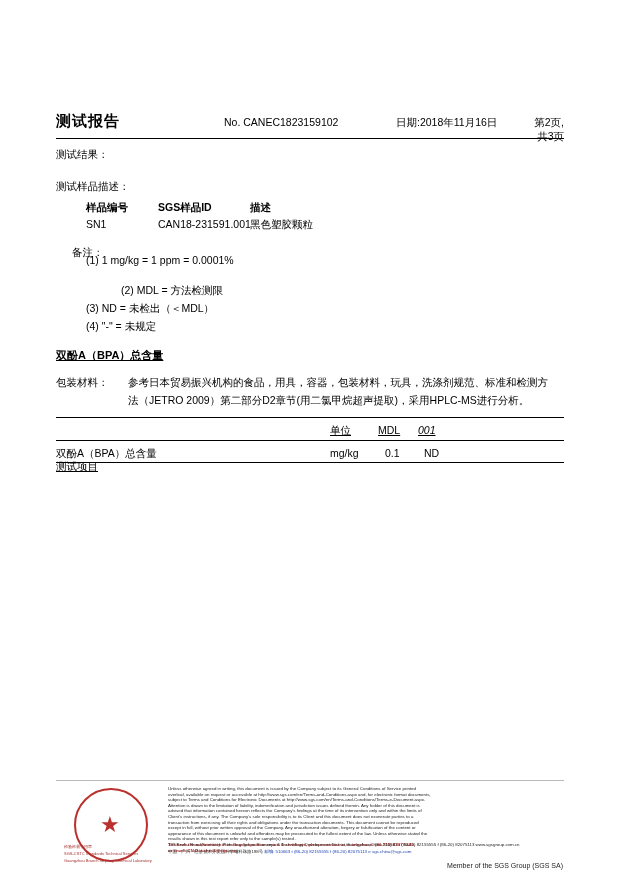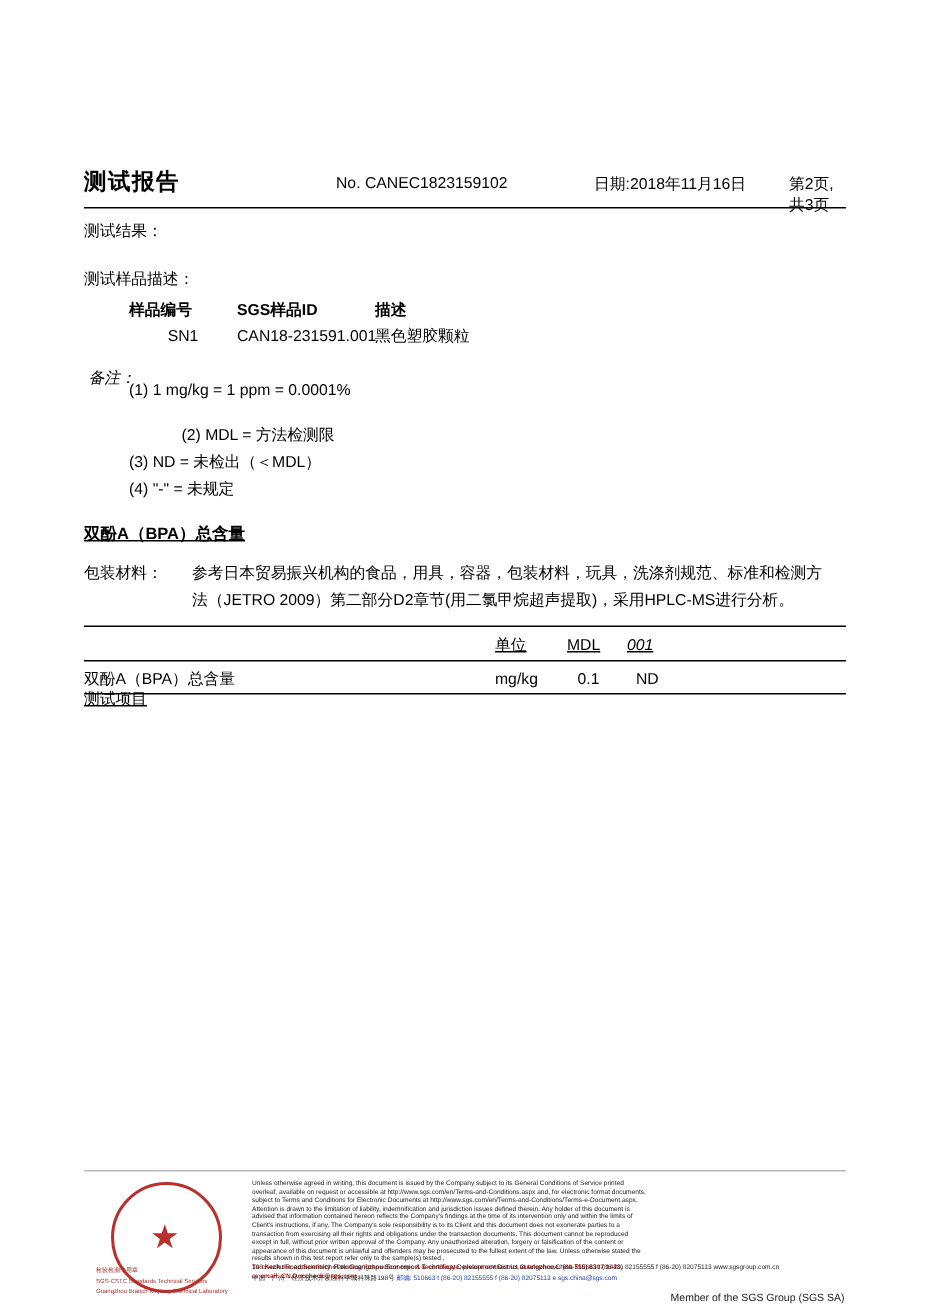--- a/index.html
+++ b/index.html
@@ -83,20 +83,21 @@
     position: absolute;
     left: 340px;
     top: 4px;
     font-size: 10.5px;
   }
   .doc-page {
     position: absolute;
     left: 470px;
     top: 4px;
     font-size: 10.5px;
+    text-align: right;
   }
   .hr-main {
     position: absolute;
     left: 56px;
     top: 138px;
     width: 508px;
     height: 1px;
     background: #000;
   }
 
@@ -112,24 +113,24 @@
   }
 
   .results-label { left: 56px; top: 146px; }
   .sample-desc   { left: 56px; top: 178px; }
 
   .tbl-head      { left: 86px; top: 199px; }
   .tbl-head span.c1 { display: inline-block; width: 72px; }
   .tbl-head span.c2 { display: inline-block; width: 92px; }
 
   .tbl-row       { left: 86px; top: 216px; }
-  .tbl-row span.c1 { display: inline-block; width: 72px; text-align: center; }
+  .tbl-row span.c1 { display: inline-block; width: 72px; }
   .tbl-row span.c2 { display: inline-block; width: 92px; }
 
-  .remarks-label { left: 59px; top: 244px; font-style: italic; }
+  .remarks-label { left: 72px; top: 244px; }
   .note1 { left: 86px; top: 252px; }
   .note2 { left: 86px; top: 282px; margin-left: 35px; }
   .note3 { left: 86px; top: 300px; }
   .note4 { left: 86px; top: 318px; }
 
   .section-title {
     position: absolute;
     left: 56px;
     top: 348px;
     font-size: 11px;

